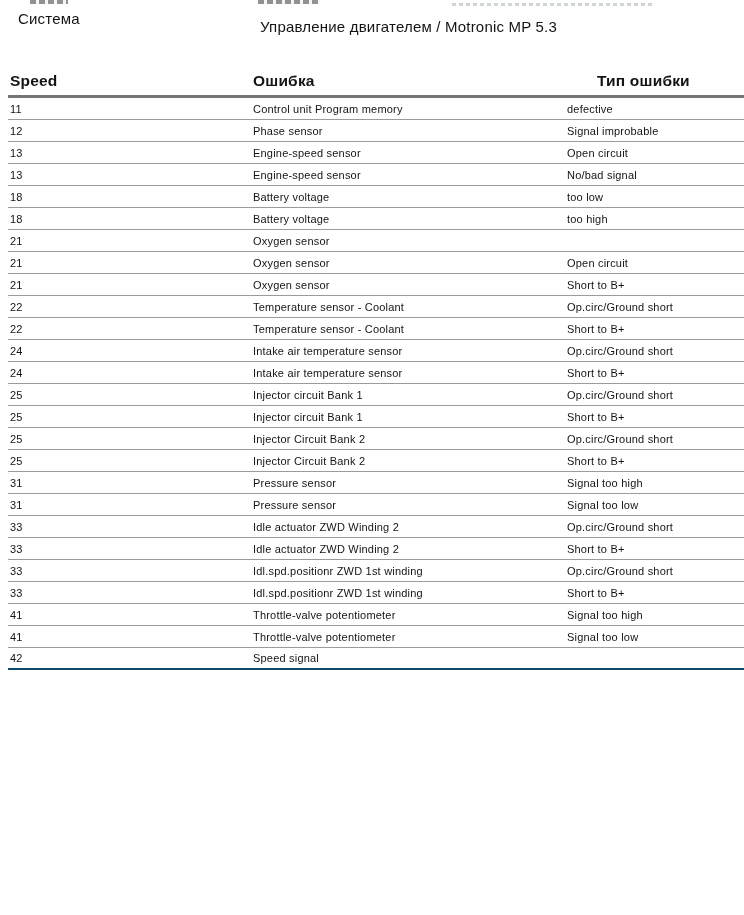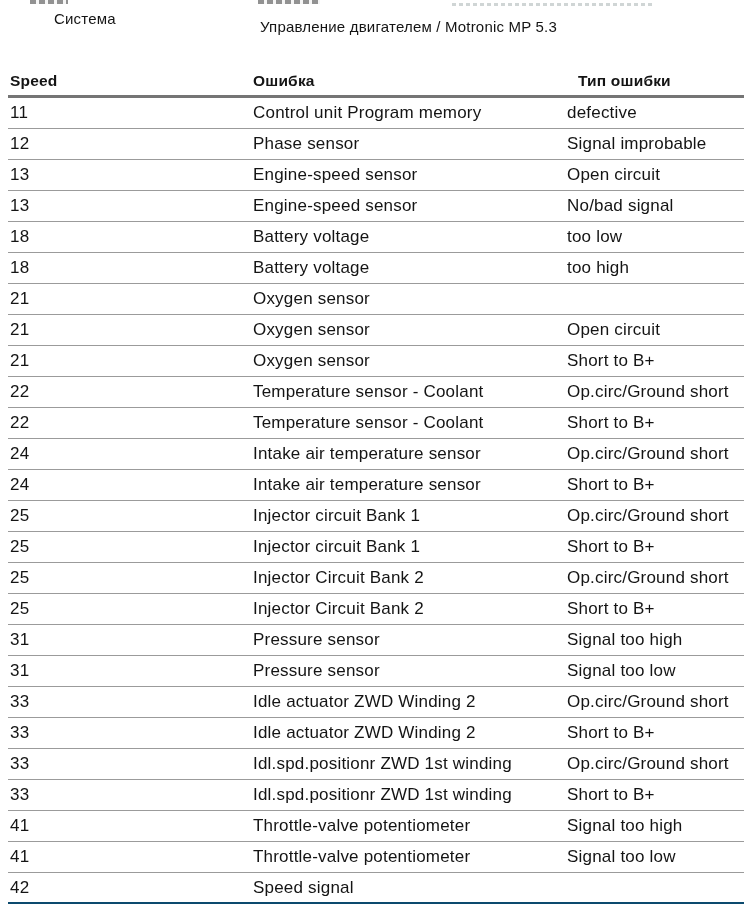--- a/index.html
+++ b/index.html
@@ -32,63 +32,62 @@
     height: 3px;
     background: repeating-linear-gradient(90deg, #c4cbcb 0 4px, #ffffff 4px 7px);
     opacity: 0.8;
   }
   .meta-label {
     position: absolute;
     left: 18px;
     top: 10px;
     font-size: 15px;
     letter-spacing: 0.2px;
-    margin-left: 36px;
   }
   .meta-value {
     position: absolute;
     left: 260px;
     top: 10px;
     font-size: 15px;
     letter-spacing: 0.2px;
     margin-top: 8px;
   }
   .thead-cell {
     position: absolute;
     top: 72px;
     font-size: 15.5px;
     font-weight: bold;
     letter-spacing: 0.2px;
   }
   .th-code  { left: 10px; }
   .th-error { left: 253px; }
-  .th-type  { left: 578px; }
+  .th-type  { left: 597px; }
   .head-rule {
     position: absolute;
     left: 8px;
     right: 0;
     top: 95px;
     height: 3px;
     background: #757575;
   }
   .tbody {
     position: absolute;
     left: 8px;
     right: 0;
     top: 98px;
   }
   .row {
     display: grid;
     grid-template-columns: 243px 314px 1fr;
     align-items: center;
-    height: 31px;
+    height: 22px;
     box-sizing: border-box;
     padding-left: 2px;
     border-bottom: 1px solid #9b9b9b;
-    font-size: 17px;
+    font-size: 11px;
     letter-spacing: 0.2px;
     white-space: nowrap;
   }
   .row:last-child {
     border-bottom: 2px solid #0c4a6e;
   }
 </style>
 </head>
 <body>
 

